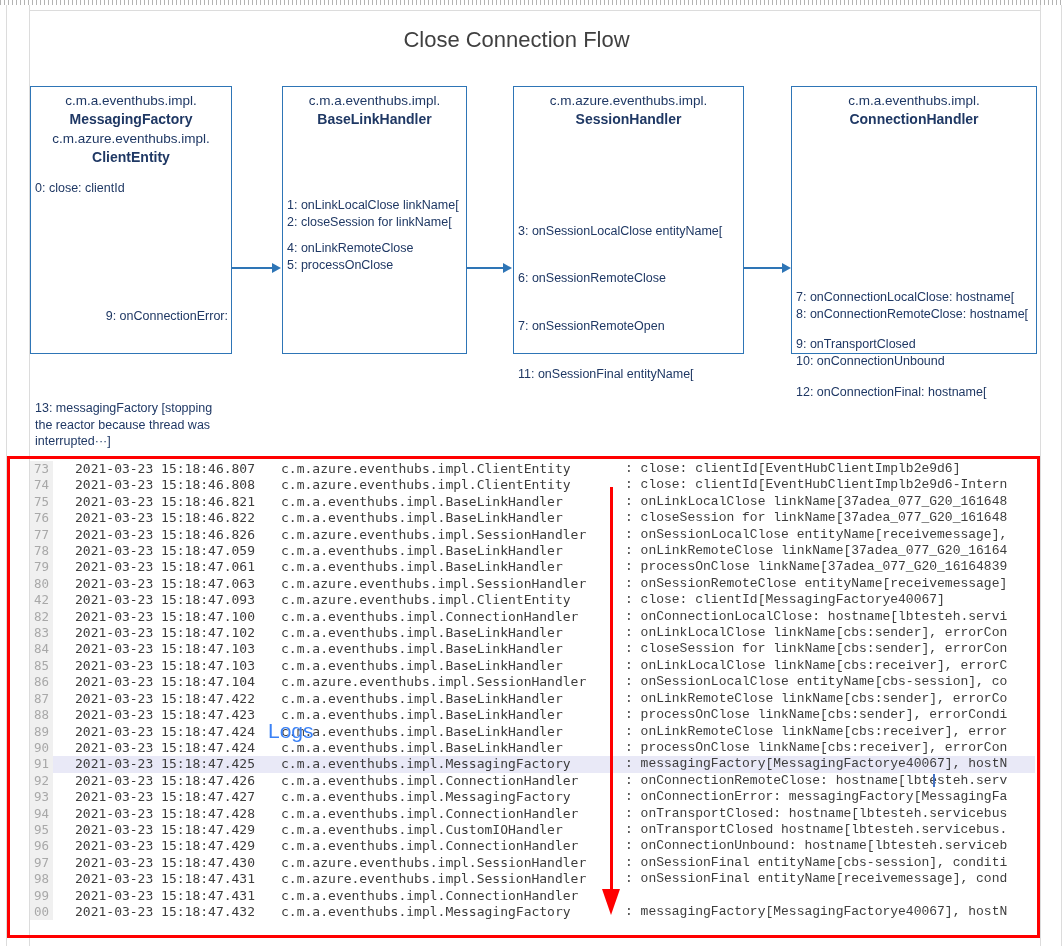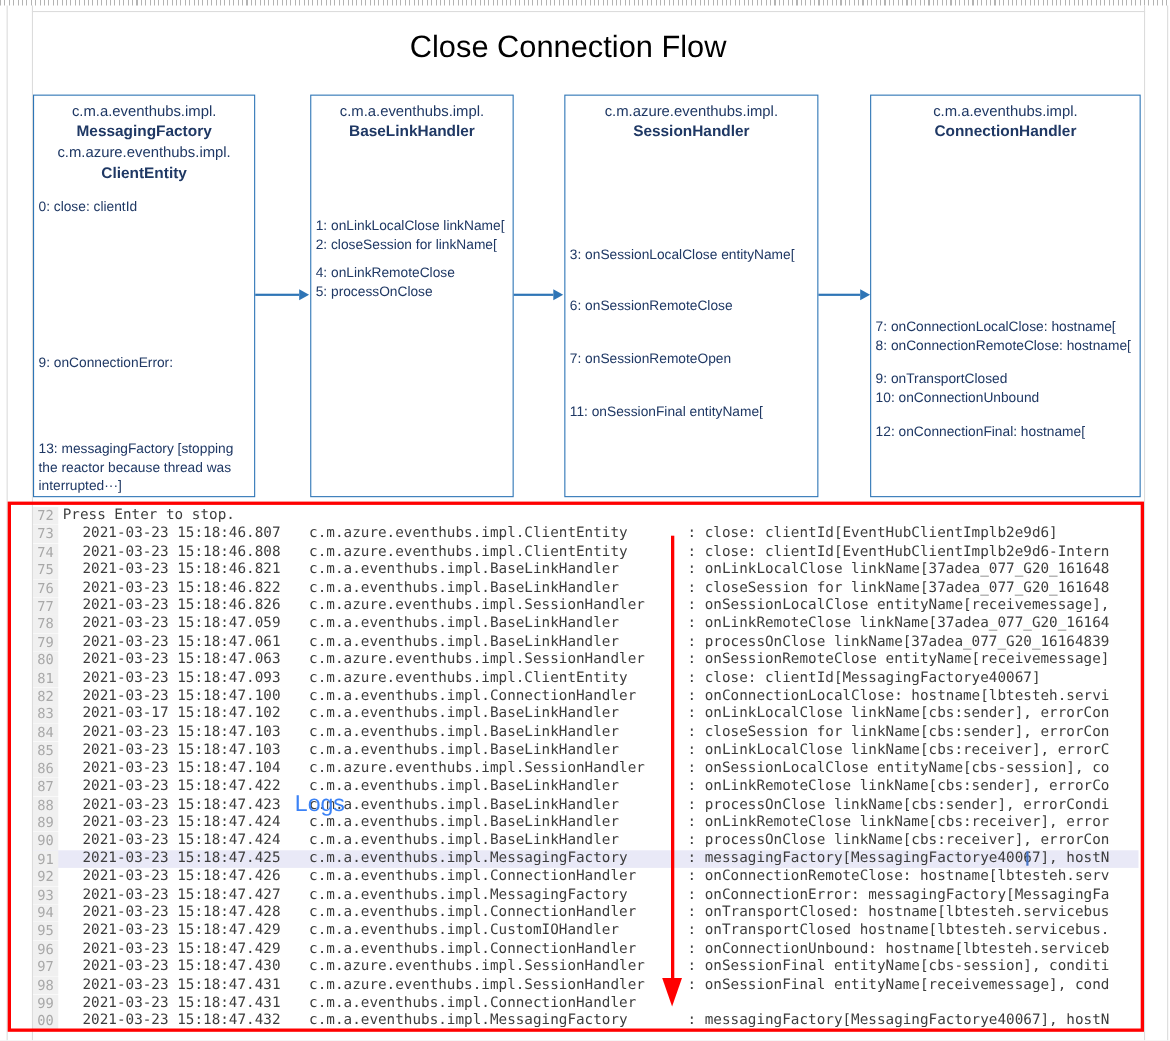--- a/index.html
+++ b/index.html
@@ -7,23 +7,23 @@
     position:relative;width:1064px;height:946px;background:#ffffff;overflow:hidden;
     font-family:"Liberation Sans",sans-serif;outline:1px solid #cfcfcf;
   }
   
   .ruler{position:absolute;left:0;top:0;width:1064px;height:5px;
     background:repeating-linear-gradient(90deg,#b3b3b3 0 1px,transparent 1px 4px);}
   .vline{position:absolute;top:5px;bottom:0;width:1px;background:#dcdcdc;}
   .hline{position:absolute;height:1px;background:#dcdcdc;}
   
   .doc-title{position:absolute;top:27px;left:0;width:1033px;text-align:center;
-    color:#000000;font-size:28px;letter-spacing:0;}
+    color:#404040;font-size:22px;letter-spacing:0;}
   
-  .flowbox{position:absolute;top:86px;height:366px;border:1.5px solid #2e75b6;
+  .flowbox{position:absolute;top:86px;height:268px;border:1.5px solid #2e75b6;
     background:#fff;box-sizing:border-box;color:#1f3864;}
   .box0{left:30px;width:202px;}
   .box1{left:282px;width:185px;}
   .box2{left:513px;width:231px;}
   .box3{left:791px;width:246px;}
   .boxtitle{padding-top:4px;text-align:center;font-size:13.5px;line-height:19px;}
   .boxtitle .bold{font-weight:700;font-size:14px;}
   .entry{position:absolute;left:4px;right:3px;font-size:12.5px;line-height:16.5px;}
   
   .harrow{position:absolute;top:267px;height:2px;background:#2e75b6;}
@@ -34,21 +34,21 @@
     border-left:9px solid #2e75b6;border-top:5px solid transparent;border-bottom:5px solid transparent;}
   
   .logrows{position:absolute;left:30px;top:461px;width:1005px;
     font-family:"DejaVu Sans Mono","Liberation Mono",monospace;font-size:13px;color:#3d3d3d;}
   .logrow{display:flex;height:16.41px;line-height:16.41px;white-space:pre;overflow:hidden;}
   .logrow.hl{background:#e9e9f7;}
   .gut{flex:none;width:23px;background:#f0f0f0;color:#a8a8a8;text-align:right;
     padding-right:4px;box-sizing:border-box;font-size:12.5px;}
   .time{flex:none;margin-left:22px;}
   .cls{flex:none;margin-left:26px;width:344px;overflow:hidden;}
-  .msg{flex:1;overflow:hidden;}
+  .msg{flex:1;overflow:hidden;font-family:Liberation Mono, monospace;}
   .raw{flex:none;margin-left:4px;}
   
   .red-frame{position:absolute;left:7px;top:456px;width:1033px;height:482px;
     border:3px solid #ff0000;box-sizing:border-box;pointer-events:none;}
   .red-arrow-line{position:absolute;left:610px;top:487px;width:3px;height:403px;background:#ff0000;}
   .red-arrow-head{position:absolute;left:602px;top:889px;width:0;height:0;
     border-left:9px solid transparent;border-right:9px solid transparent;border-top:26px solid #ff0000;}
   .logs-label{position:absolute;left:268px;top:719px;color:#3b82f6;font-size:21px;}
   .caret{position:absolute;left:933px;top:774px;width:2px;height:13px;background:#4472c4;}
 </style>
@@ -68,21 +68,21 @@
 
   <div>
       <div class="flowbox box0">
         <div class="boxtitle">
           <div>c.m.a.eventhubs.impl.</div>
           <div class="bold">MessagingFactory</div>
           <div>c.m.azure.eventhubs.impl.</div>
           <div class="bold">ClientEntity</div>
         </div>
         <div class="entry" style="top: 93px;">0: close: clientId</div>
-        <div class="entry" style="top: 235px;">9: onConnectionError:</div>
+        <div class="entry" style="top: 221px; text-align: right;">9: onConnectionError:</div>
         <div class="entry" style="top: 313px;">13: messagingFactory [stopping the reactor because thread was interrupted···]</div>
       </div>
       <div class="flowbox box1">
         <div class="boxtitle">
           <div>c.m.a.eventhubs.impl.</div>
           <div class="bold">BaseLinkHandler</div>
         </div>
         <div class="entry" style="top: 110px;">1: onLinkLocalClose linkName[</div>
         <div class="entry" style="top: 127px;">2: closeSession for linkName[</div>
         <div class="entry" style="top: 153px;">4: onLinkRemoteClose</div>
@@ -109,32 +109,31 @@
         <div class="entry" style="top: 266px;">10: onConnectionUnbound</div>
         <div class="entry" style="top: 297px;">12: onConnectionFinal: hostname[</div>
       </div>
     </div>
 
   <div class="harrow a0"></div>
   <div class="harrow a1"></div>
   <div class="harrow a2"></div>
 
   <div class="logrows">
-      <div class="logrow"><span class="gut">72</span><span class="raw">Press Enter to stop.</span></div>
       <div class="logrow"><span class="gut">73</span><span class="time">2021-03-23 15:18:46.807</span><span class="cls">c.m.azure.eventhubs.impl.ClientEntity</span><span class="msg">: close: clientId[EventHubClientImplb2e9d6]</span></div>
       <div class="logrow"><span class="gut">74</span><span class="time">2021-03-23 15:18:46.808</span><span class="cls">c.m.azure.eventhubs.impl.ClientEntity</span><span class="msg">: close: clientId[EventHubClientImplb2e9d6-Intern</span></div>
       <div class="logrow"><span class="gut">75</span><span class="time">2021-03-23 15:18:46.821</span><span class="cls">c.m.a.eventhubs.impl.BaseLinkHandler</span><span class="msg">: onLinkLocalClose linkName[37adea_077_G20_161648</span></div>
       <div class="logrow"><span class="gut">76</span><span class="time">2021-03-23 15:18:46.822</span><span class="cls">c.m.a.eventhubs.impl.BaseLinkHandler</span><span class="msg">: closeSession for linkName[37adea_077_G20_161648</span></div>
       <div class="logrow"><span class="gut">77</span><span class="time">2021-03-23 15:18:46.826</span><span class="cls">c.m.azure.eventhubs.impl.SessionHandler</span><span class="msg">: onSessionLocalClose entityName[receivemessage],</span></div>
       <div class="logrow"><span class="gut">78</span><span class="time">2021-03-23 15:18:47.059</span><span class="cls">c.m.a.eventhubs.impl.BaseLinkHandler</span><span class="msg">: onLinkRemoteClose linkName[37adea_077_G20_16164</span></div>
       <div class="logrow"><span class="gut">79</span><span class="time">2021-03-23 15:18:47.061</span><span class="cls">c.m.a.eventhubs.impl.BaseLinkHandler</span><span class="msg">: processOnClose linkName[37adea_077_G20_16164839</span></div>
       <div class="logrow"><span class="gut">80</span><span class="time">2021-03-23 15:18:47.063</span><span class="cls">c.m.azure.eventhubs.impl.SessionHandler</span><span class="msg">: onSessionRemoteClose entityName[receivemessage]</span></div>
-      <div class="logrow"><span class="gut">81</span><span class="time">2021-03-23 15:18:47.093</span><span class="cls">c.m.azure.eventhubs.impl.ClientEntity</span><span class="msg">: close: clientId[MessagingFactorye40067]</span></div>
+      <div class="logrow"><span class="gut">42</span><span class="time">2021-03-23 15:18:47.093</span><span class="cls">c.m.azure.eventhubs.impl.ClientEntity</span><span class="msg">: close: clientId[MessagingFactorye40067]</span></div>
       <div class="logrow"><span class="gut">82</span><span class="time">2021-03-23 15:18:47.100</span><span class="cls">c.m.a.eventhubs.impl.ConnectionHandler</span><span class="msg">: onConnectionLocalClose: hostname[lbtesteh.servi</span></div>
-      <div class="logrow"><span class="gut">83</span><span class="time">2021-03-17 15:18:47.102</span><span class="cls">c.m.a.eventhubs.impl.BaseLinkHandler</span><span class="msg">: onLinkLocalClose linkName[cbs:sender], errorCon</span></div>
+      <div class="logrow"><span class="gut">83</span><span class="time">2021-03-23 15:18:47.102</span><span class="cls">c.m.a.eventhubs.impl.BaseLinkHandler</span><span class="msg">: onLinkLocalClose linkName[cbs:sender], errorCon</span></div>
       <div class="logrow"><span class="gut">84</span><span class="time">2021-03-23 15:18:47.103</span><span class="cls">c.m.a.eventhubs.impl.BaseLinkHandler</span><span class="msg">: closeSession for linkName[cbs:sender], errorCon</span></div>
       <div class="logrow"><span class="gut">85</span><span class="time">2021-03-23 15:18:47.103</span><span class="cls">c.m.a.eventhubs.impl.BaseLinkHandler</span><span class="msg">: onLinkLocalClose linkName[cbs:receiver], errorC</span></div>
       <div class="logrow"><span class="gut">86</span><span class="time">2021-03-23 15:18:47.104</span><span class="cls">c.m.azure.eventhubs.impl.SessionHandler</span><span class="msg">: onSessionLocalClose entityName[cbs-session], co</span></div>
       <div class="logrow"><span class="gut">87</span><span class="time">2021-03-23 15:18:47.422</span><span class="cls">c.m.a.eventhubs.impl.BaseLinkHandler</span><span class="msg">: onLinkRemoteClose linkName[cbs:sender], errorCo</span></div>
       <div class="logrow"><span class="gut">88</span><span class="time">2021-03-23 15:18:47.423</span><span class="cls">c.m.a.eventhubs.impl.BaseLinkHandler</span><span class="msg">: processOnClose linkName[cbs:sender], errorCondi</span></div>
       <div class="logrow"><span class="gut">89</span><span class="time">2021-03-23 15:18:47.424</span><span class="cls">c.m.a.eventhubs.impl.BaseLinkHandler</span><span class="msg">: onLinkRemoteClose linkName[cbs:receiver], error</span></div>
       <div class="logrow"><span class="gut">90</span><span class="time">2021-03-23 15:18:47.424</span><span class="cls">c.m.a.eventhubs.impl.BaseLinkHandler</span><span class="msg">: processOnClose linkName[cbs:receiver], errorCon</span></div>
       <div class="logrow hl"><span class="gut">91</span><span class="time">2021-03-23 15:18:47.425</span><span class="cls">c.m.a.eventhubs.impl.MessagingFactory</span><span class="msg">: messagingFactory[MessagingFactorye40067], hostN</span></div>
       <div class="logrow"><span class="gut">92</span><span class="time">2021-03-23 15:18:47.426</span><span class="cls">c.m.a.eventhubs.impl.ConnectionHandler</span><span class="msg">: onConnectionRemoteClose: hostname[lbtesteh.serv</span></div>
       <div class="logrow"><span class="gut">93</span><span class="time">2021-03-23 15:18:47.427</span><span class="cls">c.m.a.eventhubs.impl.MessagingFactory</span><span class="msg">: onConnectionError: messagingFactory[MessagingFa</span></div>

